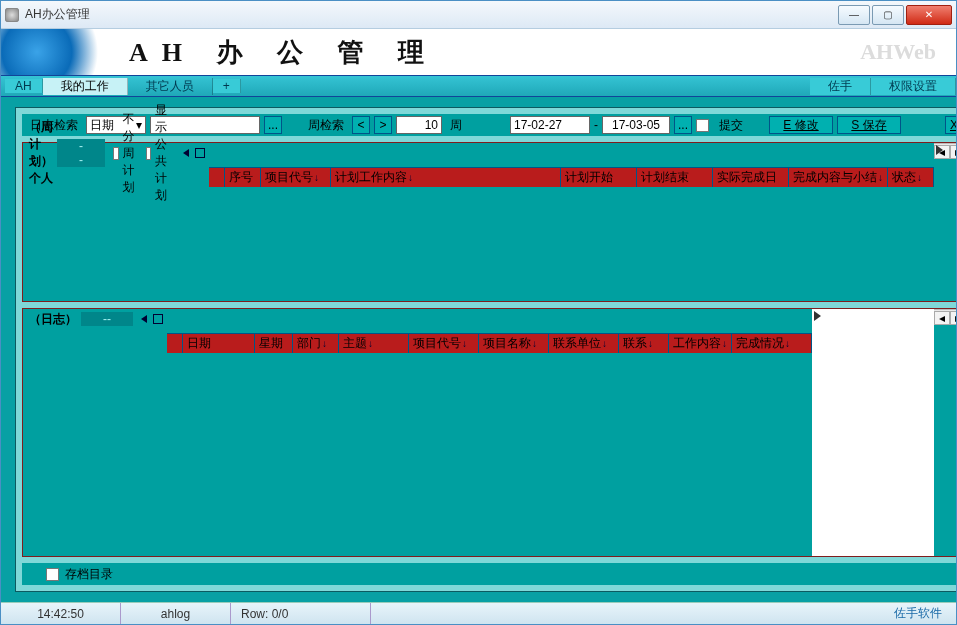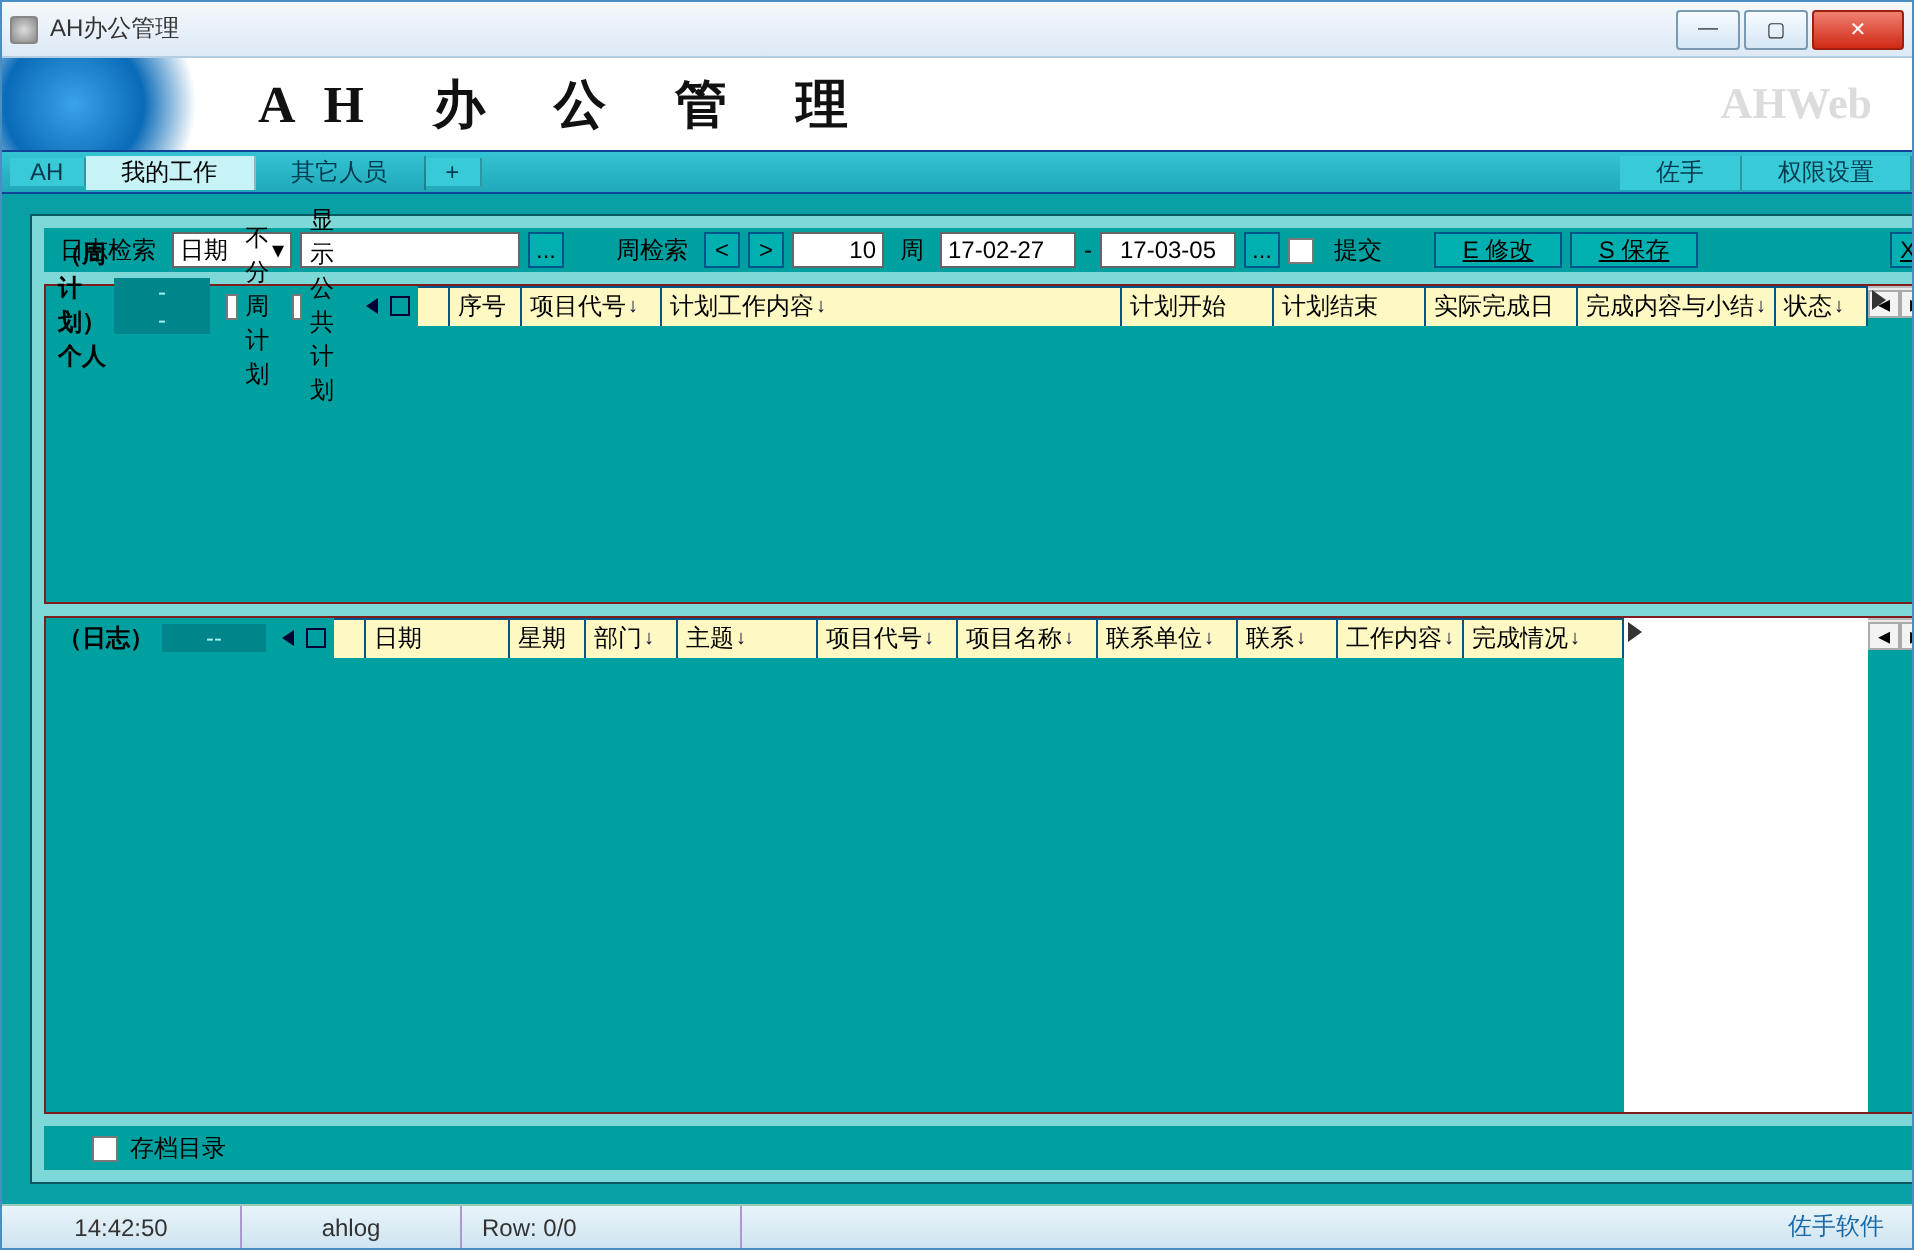--- a/index.html
+++ b/index.html
@@ -51,21 +51,21 @@
 .phead { height: 20px; display:flex; align-items:center; background:#00a0a0; color:#000; gap:4px; padding-left:6px;}
 .phead .ptitle { font-weight: bold;}
 .phead .pdash { background:#00868a; padding:0 22px; color:#a3f0f0;}
 .phead .psp { flex:1;}
 .phead .pchk { display:flex; align-items:center; gap:2px;}
 .phead .pend { display:flex; align-items:center; gap:6px; padding-right:4px;}
 .tri { width:0; height:0; border-left:4px solid transparent; border-right:4px solid transparent;}
 .tri.l { border-right:6px solid #003; border-top:4px solid transparent; border-bottom:4px solid transparent; border-left:none;}
 .psq { width:10px; height:10px; border:1px solid #003;}
 
-.colhead { height: 20px; background:#fef9c3; display:flex; align-items:stretch; border-top:1px solid #058;}
+.colhead { height: 20px; background:#b91c1c; display:flex; align-items:stretch; border-top:1px solid #058;margin-top:24px;}
 .ch { border-right:1px solid #058; display:flex; align-items:center; padding:0 4px; color:#000; overflow:hidden; white-space:nowrap;}
 .ch .sortmark { color:#003; font-size:10px; margin-left:1px;}
 .pbody { background:#fff; flex:1; position:relative;}
 .rowmarker { position:absolute; left:2px; top:2px; width:0;height:0; border-top:5px solid transparent; border-bottom:5px solid transparent; border-left:7px solid #333;}
 .hscroll { height:16px; background:#e9e9e9; border-top:1px solid #bbb; display:flex; align-items:center;}
 .hscroll .arrow { width:16px; height:14px; border:1px solid #aaa; background:#f3f3f3; display:flex; align-items:center; justify-content:center;}
 .hscroll .thumb { flex:1; height:14px; background:#eee;}
 .hscroll .arrow.right { margin-left:auto;}
 
 .archive { height:22px; background:#00a0a0; display:flex; align-items:center; padding:0 24px; gap:4px; color:#000;}
@@ -123,21 +123,21 @@
         <input class="tinp" style="">
         <div class="tbtn sq">...</div>
         <div class="gap"></div>
         <span class="tlabel">周检索</span>
         <div class="tbtn sq">&lt;</div>
         <div class="tbtn sq">&gt;</div>
         <div class="tsel" style="width:46px;justify-content:flex-end;">
               <span>10</span>
             </div>
         <span class="tlabel">周</span>
-        <div class="tsel" style="width:68px;">
+        <div class="tsel" style="width:80px;margin-left:40px;">
               <span>17-02-27</span>
             </div>
         <span>-</span>
         <div class="tsel" style="width:68px;justify-content:center;">
               <span>17-03-05</span>
             </div>
         <div class="tbtn sq">...</div>
         <span class="chk"></span>
         <span class="tlabel">提交</span>
         <div class="gap"></div>

